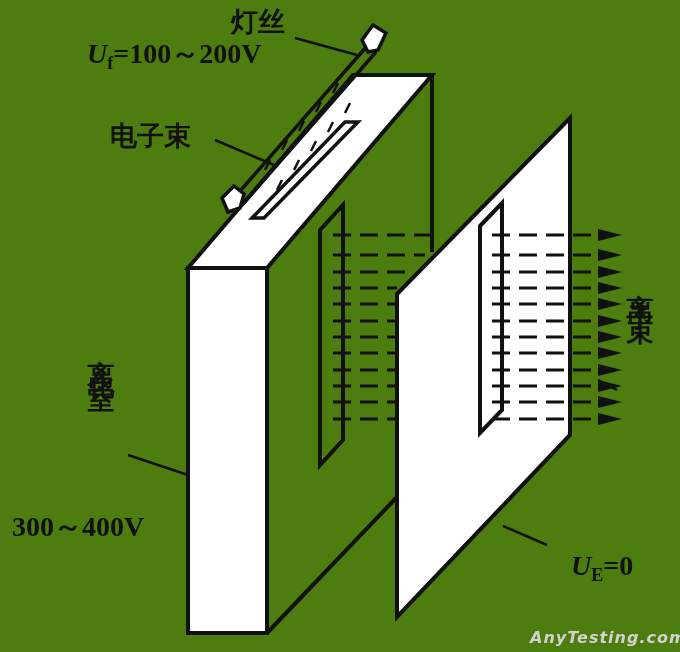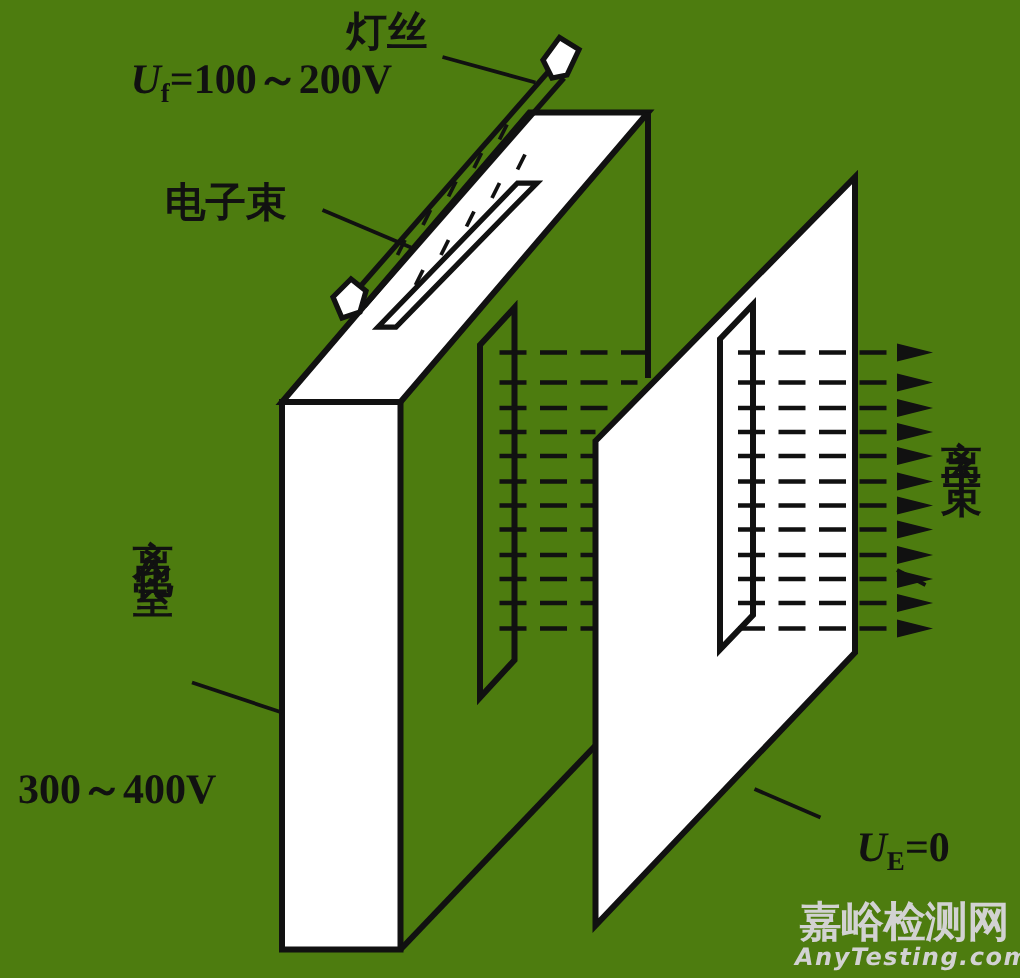--- a/index.html
+++ b/index.html
@@ -128,16 +128,15 @@
 
   <div class="lbl math" style="left:12px; top:490px;margin-top:23px;">300～400V</div>
 
   <div class="lbl cn vert" style="left:627px; top:272px;">离子束</div>
 
 
   <div class="lbl math" style="left:559px; top:552px;margin-left:12px;">
     <i>U</i><sub>E</sub><span>=0</span>
   </div>
 
-  <div class="wm" style="left:533px; top:596px; font-size:28px; font-weight:bold;">嘉峪检测网</div>
   <div class="wm" style="left:530px; top:628px; font-size:16px; font-style:italic; font-weight:bold; letter-spacing:1px;">AnyTesting.com</div>
 
 </div>
 
 </body></html>

